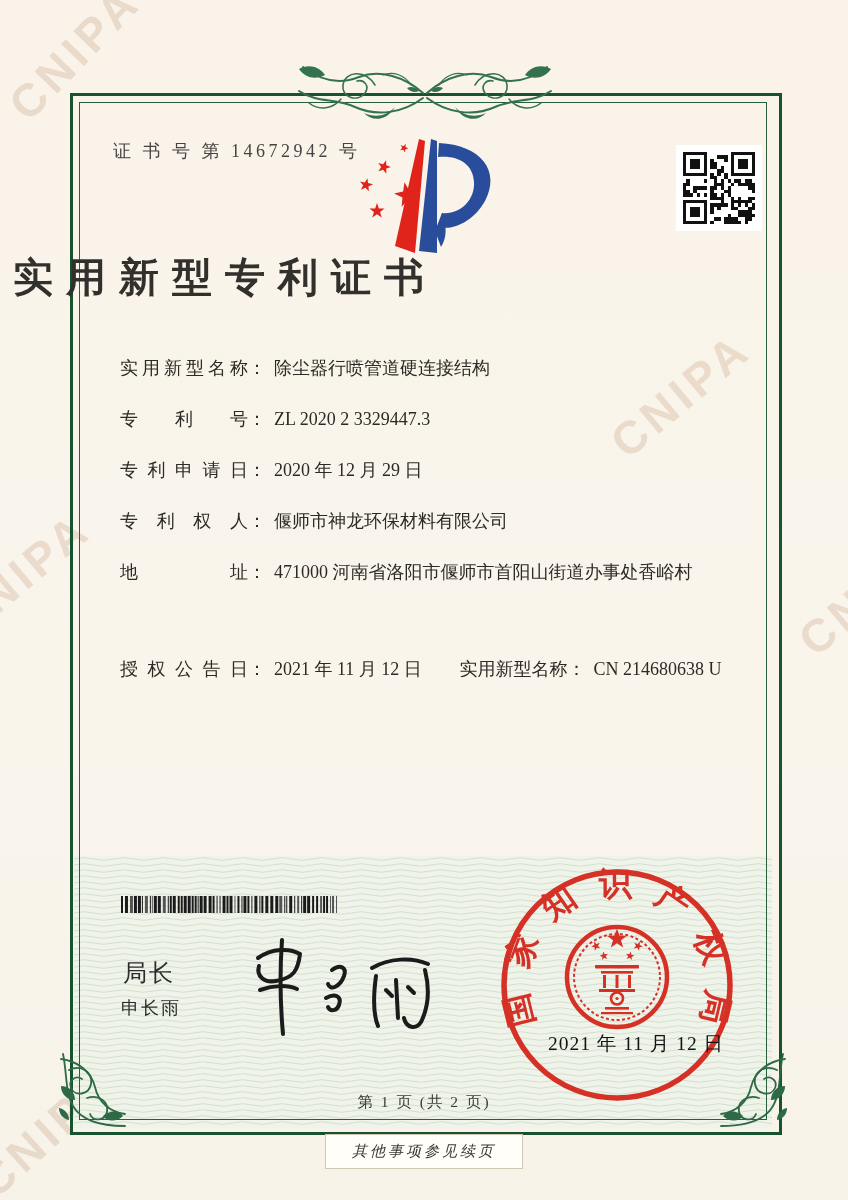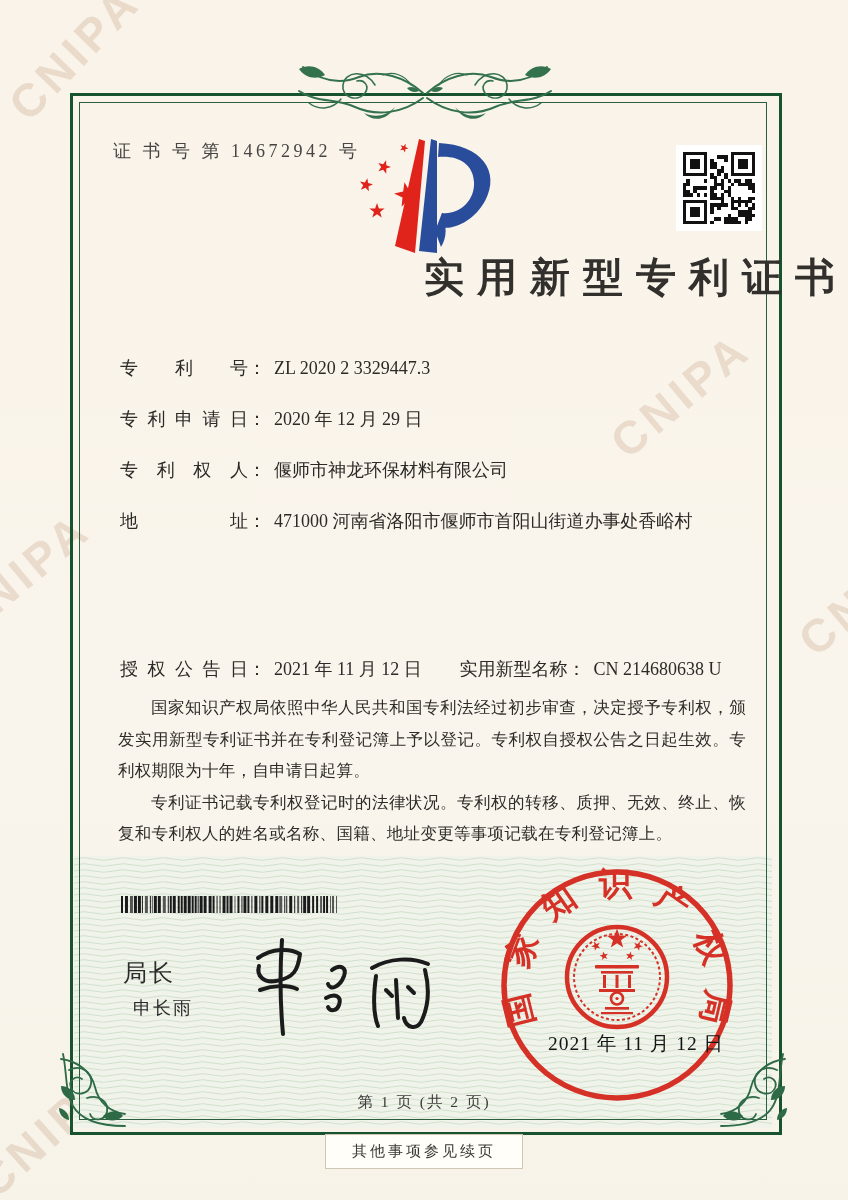--- a/index.html
+++ b/index.html
@@ -23,49 +23,49 @@
   .orn-top{position:absolute;left:290px;top:56px;width:270px;height:74px;z-index:4;}
   .orn-corner{position:absolute;width:70px;height:84px;z-index:4;}
   .orn-bl{left:57px;top:1050px;}
   .orn-br{left:719px;top:1050px;transform:scaleX(-1);}
   
   .certno{position:absolute;left:113px;top:139px;z-index:3;font-size:18px;
           letter-spacing:3.5px;color:#474543;}
   .logo{position:absolute;left:347px;top:135px;width:158px;height:122px;z-index:3;}
   .qr{position:absolute;left:676px;top:145px;width:86px;height:86px;background:#ffffff;z-index:3;}
   .qr svg{position:absolute;left:7px;top:7px;width:72px;height:72px;}
-  .title{position:absolute;left:0;right:0;top:250px;z-index:3;text-align:right;
+  .title{position:absolute;left:0;right:0;top:250px;z-index:3;text-align:left;
          font-size:40px;font-weight:700;letter-spacing:13px;padding-left:13px;color:#32302d;}
   
   .fields{position:absolute;left:120px;top:355px;right:95px;z-index:3;font-size:18px;color:#2c2a27;}
   .frow{height:26px;line-height:26px;margin-bottom:25px;white-space:nowrap;}
   .flabel{display:inline-block;width:128px;text-align:justify;text-align-last:justify;vertical-align:top;}
   .fcolon{display:inline-block;margin-right:8px;}
   .grant{position:absolute;left:120px;top:657px;right:80px;z-index:3;font-size:18px;
          color:#2c2a27;white-space:nowrap;}
   .grant-left{display:inline-block;width:335px;}
   
   .bodytext{position:absolute;left:118px;top:692px;width:628px;z-index:3;font-size:16.5px;
             line-height:31.5px;color:#2e2c29;text-align:justify;letter-spacing:.3px;}
   .bodytext p{margin:0;text-indent:2em;}
   
   .barcode{position:absolute;left:121px;top:896px;width:219px;height:17px;z-index:3;}
   .signer-title{position:absolute;left:123px;top:957px;z-index:3;font-size:24px;color:#2b2b2b;
         font-family:"Liberation Sans","DejaVu Sans",sans-serif;letter-spacing:2px;}
   .signer-name{position:absolute;left:121px;top:996px;z-index:3;font-size:18px;color:#2b2b2b;
-        font-family:"Liberation Sans","DejaVu Sans",sans-serif;letter-spacing:2px;margin-left:12px;}
+        font-family:"Liberation Sans","DejaVu Sans",sans-serif;letter-spacing:2px;}
   .signature{position:absolute;left:226px;top:926px;width:230px;height:120px;z-index:3;}
   .seal{position:absolute;left:495px;top:863px;width:244px;height:244px;z-index:3;}
   .sealdate{position:absolute;left:516px;top:1030px;width:240px;z-index:5;text-align:center;
             font-size:19.5px;letter-spacing:1px;color:#141414;white-space:nowrap;}
   .pagefoot{position:absolute;left:0;right:0;top:1092px;z-index:3;text-align:center;
             font-size:15.5px;letter-spacing:2px;color:#3c3b39;}
   .contnote{position:absolute;left:0;right:0;top:1134px;z-index:3;text-align:center;}
   .contnote span{display:inline-block;background:#fffef9;border:1px solid #cfc6b4;
-            padding:7px 26px;font-size:15px;letter-spacing:3px;color:#3a3935;}
+            padding:7px 26px;font-size:15px;letter-spacing:3px;color:#3a3935;font-style:italic;}
 </style>
 </head>
 <body>
 
 <div class="page">
 
   <div class="wm" style="left:-8px;top:26px;transform:rotate(-46deg);">CNIPA</div>
   <div class="wm" style="left:598px;top:368px;">CNIPA</div>
   <div class="wm" style="left:-62px;top:548px;">CNIPA</div>
   <div class="wm" style="left:786px;top:566px;">CNIPA</div>
@@ -310,20 +310,23 @@
         <rect x="15" y="20" width="1" height="1" fill="#111"></rect>
         <rect x="16" y="20" width="1" height="1" fill="#111"></rect>
         <rect x="18" y="20" width="1" height="1" fill="#111"></rect>
       </svg>
   </div>
 
   <div class="title">实用新型专利证书</div>
 
   <div class="fields">
     <div class="frow">
+      <span class="flabel">实用新型名称</span><span class="fcolon">：</span><span>除尘器行喷管道硬连接结构</span>
+    </div>
+    <div class="frow">
       <span class="flabel">专利号</span><span class="fcolon">：</span><span>ZL 2020 2 3329447.3</span>
     </div>
     <div class="frow">
       <span class="flabel">专利申请日</span><span class="fcolon">：</span><span>2020 年 12 月 29 日</span>
     </div>
     <div class="frow">
       <span class="flabel">专利权人</span><span class="fcolon">：</span><span>偃师市神龙环保材料有限公司</span>
     </div>
     <div class="frow">
       <span class="flabel">地址</span><span class="fcolon">：</span><span>471000 河南省洛阳市偃师市首阳山街道办事处香峪村</span>
@@ -332,24 +335,20 @@
 
   <div class="grant">
     <span class="grant-left">
       <span class="flabel">授权公告日</span><span class="fcolon">：</span><span>2021 年 11 月 12 日</span>
     </span>
     <span>
       <span>实用新型名称</span><span class="fcolon">：</span><span>CN 214680638 U</span>
     </span>
   </div>
 
-  <div class="bodytext">
-    <p>国家知识产权局依照中华人民共和国专利法经过初步审查，决定授予专利权，颁发实用新型专利证书并在专利登记簿上予以登记。专利权自授权公告之日起生效。专利权期限为十年，自申请日起算。</p>
-    <p>专利证书记载专利权登记时的法律状况。专利权的转移、质押、无效、终止、恢复和专利权人的姓名或名称、国籍、地址变更等事项记载在专利登记簿上。</p>
-  </div>
 
   <svg class="barcode" id="barcode-svg" viewBox="0 0 220 18" preserveAspectRatio="none">
       <rect x="0" y="0" width="2" height="18" fill="#1a1a1a"></rect>
       <rect x="4" y="0" width="3" height="18" fill="#1a1a1a"></rect>
       <rect x="9" y="0" width="3" height="18" fill="#555"></rect>
       <rect x="13" y="0" width="3" height="18" fill="#1a1a1a"></rect>
       <rect x="17" y="0" width="3" height="18" fill="#1a1a1a"></rect>
       <rect x="21" y="0" width="1" height="18" fill="#1a1a1a"></rect>
       <rect x="24" y="0" width="3" height="18" fill="#555"></rect>
       <rect x="29" y="0" width="1" height="18" fill="#1a1a1a"></rect>

